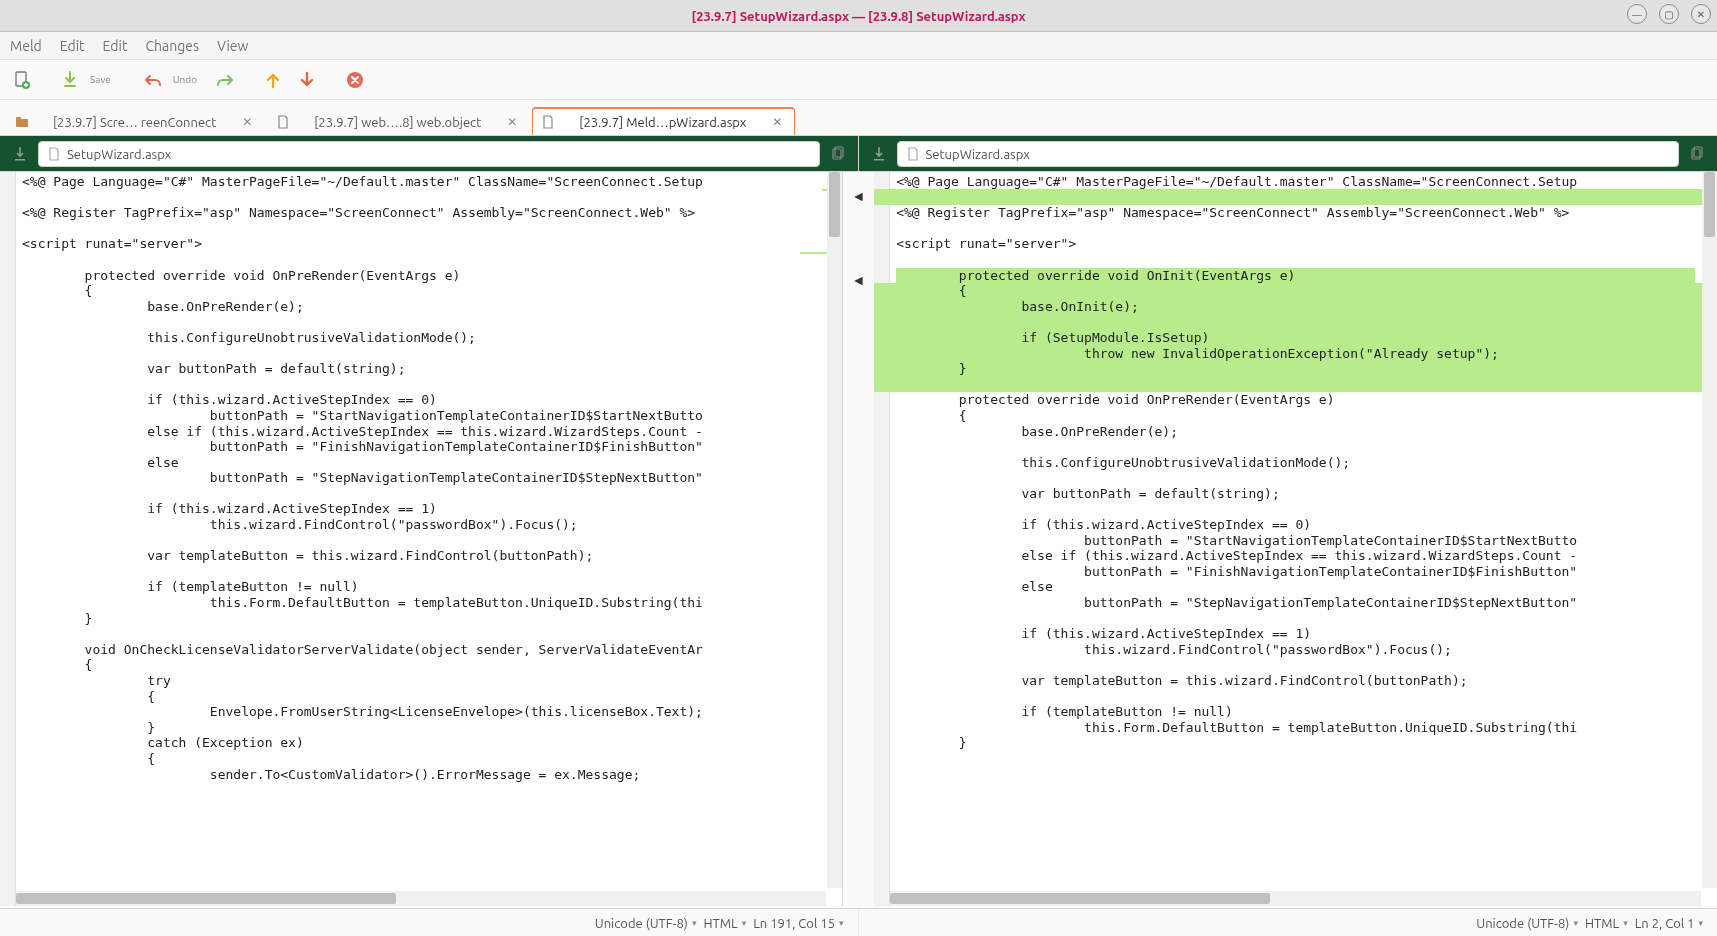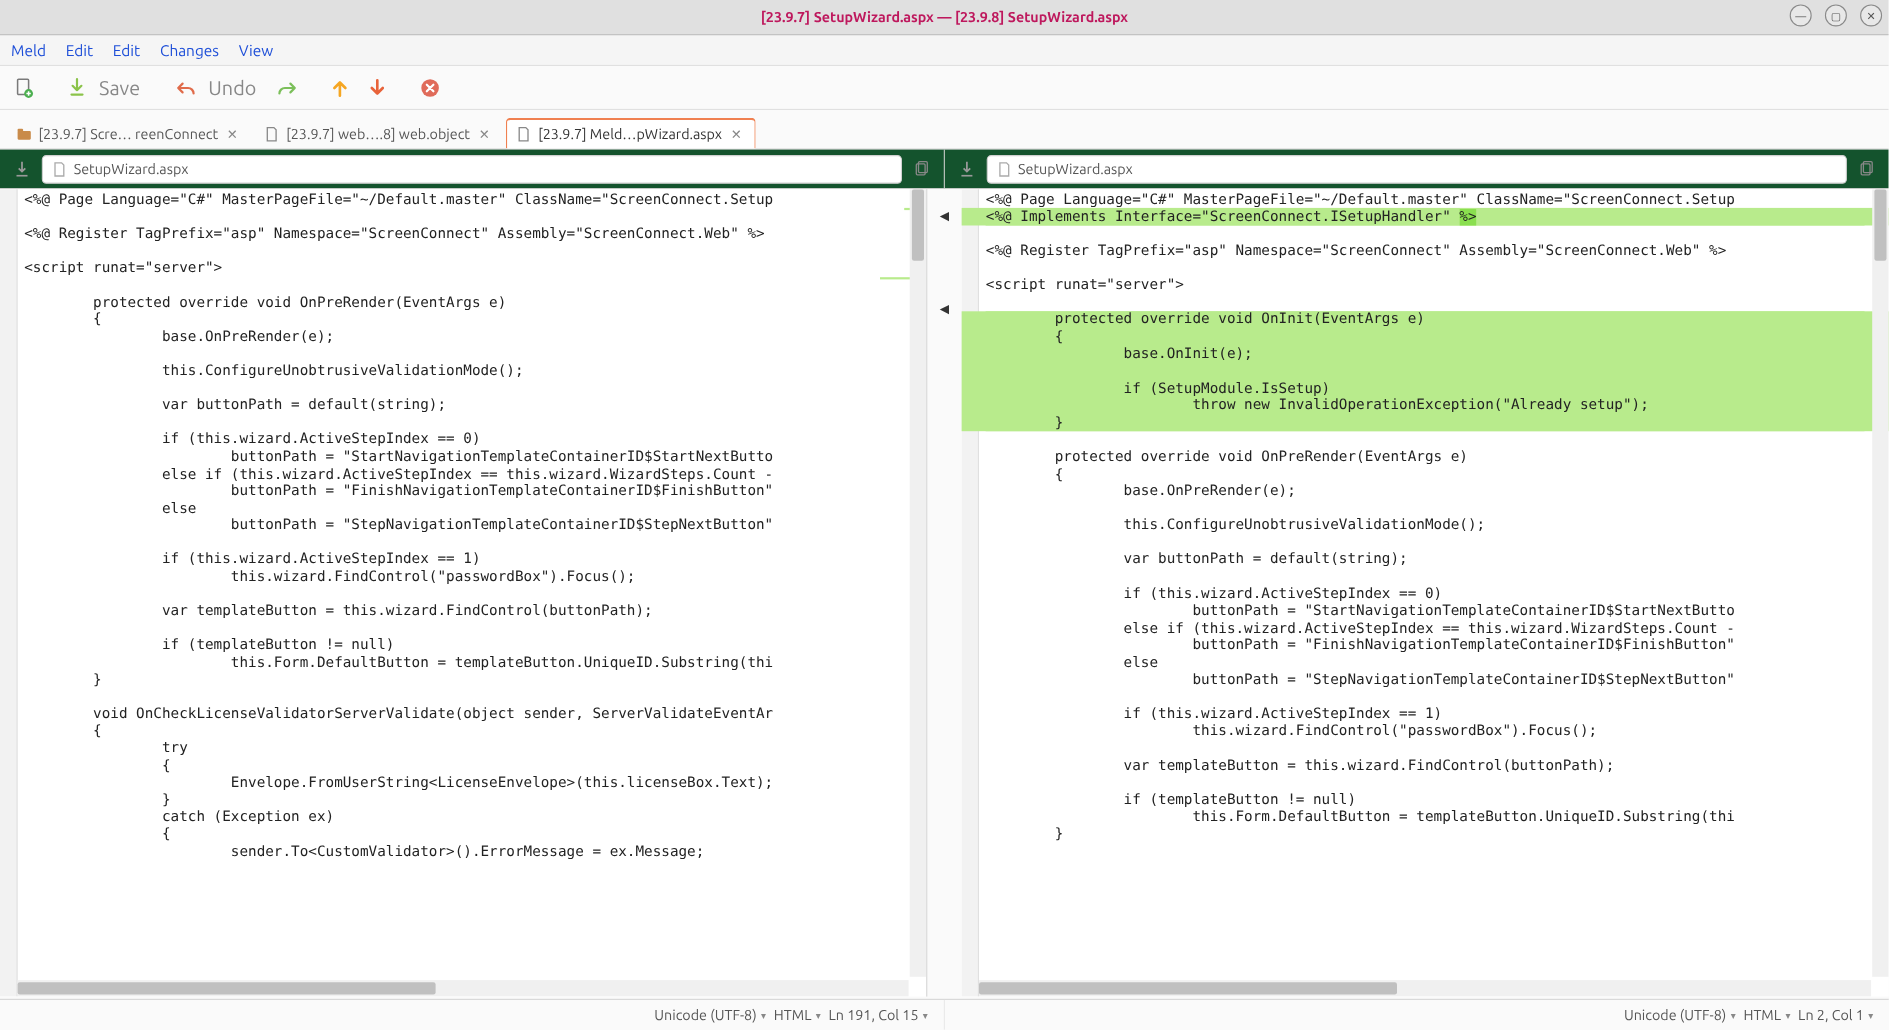--- a/index.html
+++ b/index.html
@@ -5,34 +5,34 @@
   * { box-sizing: border-box; margin: 0; padding: 0; }
   html, body { width: 100%; height: 100%; font-family: "Ubuntu", "Segoe UI", sans-serif; font-size: 13px; background: #fafafa; color: #3c3c3c; overflow: hidden; }
 
   
   .titlebar { height: 32px; background: #e0e0e0; border-bottom: 1px solid #c0c0c0; display: flex; align-items: center; justify-content: center; position: relative; }
   .titlebar-title { font-weight: bold; font-size: 13px; color: #be185d; }
   .window-controls { position: absolute; right: 6px; top: 4px; display: flex; gap: 12px; }
   .win-btn { width: 20px; height: 20px; border-radius: 50%; border: 1px solid #8a8a8a; display: flex; align-items: center; justify-content: center; cursor: pointer; font-size: 10px; color: #555; background: #e8e8e8; }
 
   
-  .menubar { height: 28px; background: #f5f5f5; border-bottom: 1px solid #e0e0e0; display: flex; align-items: center; padding: 0 10px; gap: 18px; font-size: 14px; color: #1d4ed8; }
+  .menubar { height: 28px; background: #f5f5f5; border-bottom: 1px solid #e0e0e0; display: flex; align-items: center; padding: 0 10px; gap: 18px; font-size: 14px; color: #737373; }
   .menu-item { cursor: pointer; }
 
   
   .toolbar { height: 40px; background: #fafafa; border-bottom: 1px solid #e0e0e0; display: flex; align-items: center; padding: 0 8px; gap: 6px; }
   .tool-btn { width: 28px; height: 28px; display: flex; align-items: center; justify-content: center; border-radius: 3px; cursor: pointer; }
-  .tool-label { font-size: 18px; color: #888; margin-right: 8px; text-align: right; }
+  .tool-label { font-size: 10px; color: #888; margin-right: 8px; text-align: right; }
   .tool-sep { width: 8px; }
 
   svg { display: block; }
 
   
   .tabbar { height: 36px; background: #fafafa; display: flex; align-items: flex-end; padding: 0 6px; gap: 2px; border-bottom: 1px solid #d0d0d0; }
-  .tab { display: flex; align-items: center; gap: 6px; padding: 6px 10px 6px 8px; border: 1px solid transparent; border-bottom: none; border-radius: 4px 4px 0 0; font-size: 13px; color: #555; cursor: pointer; position: relative; }
+  .tab { display: flex; align-items: center; gap: 24px; padding: 6px 10px 6px 8px; border: 1px solid transparent; border-bottom: none; border-radius: 4px 4px 0 0; font-size: 13px; color: #555; cursor: pointer; position: relative; }
   .tab.active { border-color: #f08050; border-top: 2px solid #f08050; background: #fff; color: #333; }
   .tab-close { width: 14px; height: 14px; font-size: 12px; color: #888; display: flex; align-items: center; justify-content: center; cursor: pointer; }
   .tab-icon { width: 14px; height: 14px; }
 
   
   .file-header-row { height: 36px; display: flex; border-bottom: 1px solid #d5d5d5; }
   .file-header-cell { width: 50%; display: flex; align-items: center; padding: 0 8px; gap: 6px; border-right: 1px solid #d5d5d5; background: #14532d; }
   .file-header-cell:last-child { border-right: none; }
   .fh-btn { width: 24px; height: 24px; display: flex; align-items: center; justify-content: center; border-radius: 3px; cursor: pointer; color: #666; }
   .fh-path { flex: 1; background: #fff; border: 1px solid #d0d0d0; border-radius: 4px; height: 26px; display: flex; align-items: center; padding: 0 8px; gap: 6px; color: #555; font-size: 13px; }
@@ -260,21 +260,21 @@
     <span class="merge-arrow" style="position:static; margin-top:12px;">◄</span>
     <span class="merge-arrow" style="position:static; margin-top:66px;">◄</span>
   </div>
 
   <div class="pane">
     <div class="gutter"></div>
 
     <div class="connector" style="left:0; top:17px; width:100%; height:16px; z-index:0;"></div>
     <div class="connector" style="left:0; top:111px; width:100%; height:109px; z-index:0;"></div>
     <div class="code" style="z-index:1;"><span>&lt;%@ Page Language="C#" MasterPageFile="~/Default.master" ClassName="ScreenConnect.Setup</span>
-<span class="hl-add"><span>&lt;%@ Implements Interface="ScreenConnect.ISetupHandler" </span><span class="hl-add-strong">%&gt;</span></span><span>
+<span>
 &lt;%@ Register TagPrefix="asp" Namespace="ScreenConnect" Assembly="ScreenConnect.Web" %&gt;
 
 &lt;script runat="server"&gt;
 </span>
 <span class="hl-add">        protected override void OnInit(EventArgs e)
         {
                 base.OnInit(e);
 
                 if (SetupModule.IsSetup)
                         throw new InvalidOperationException("Already setup");

